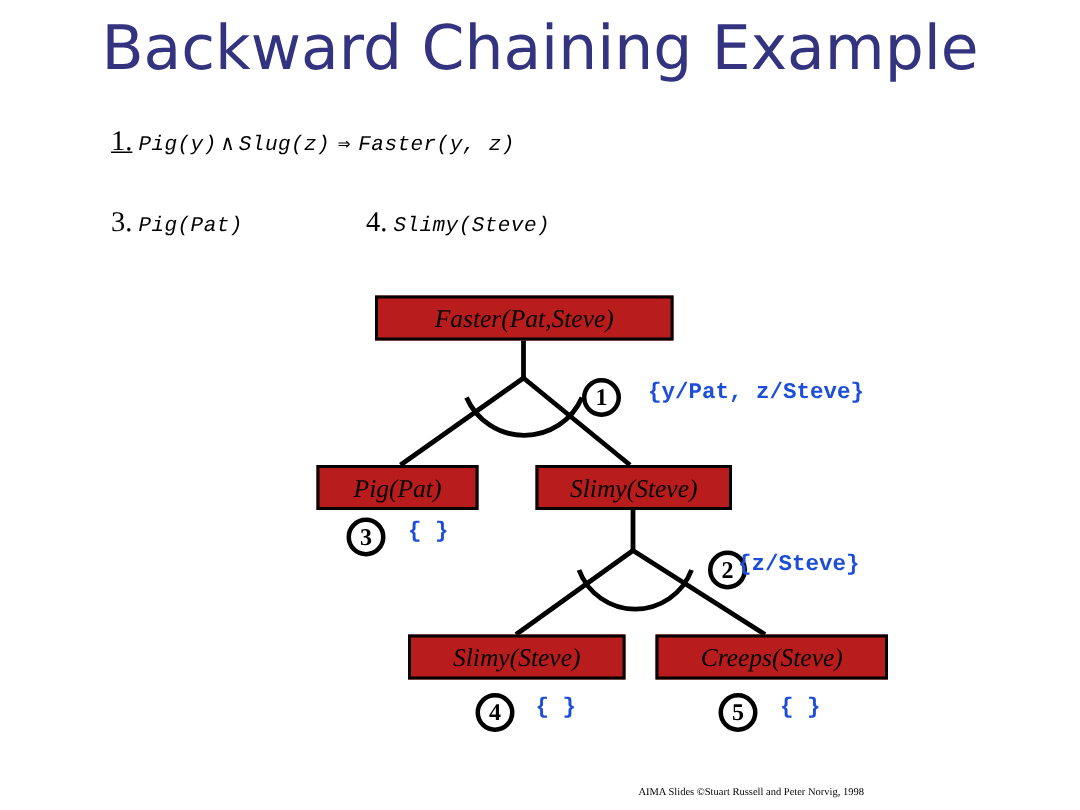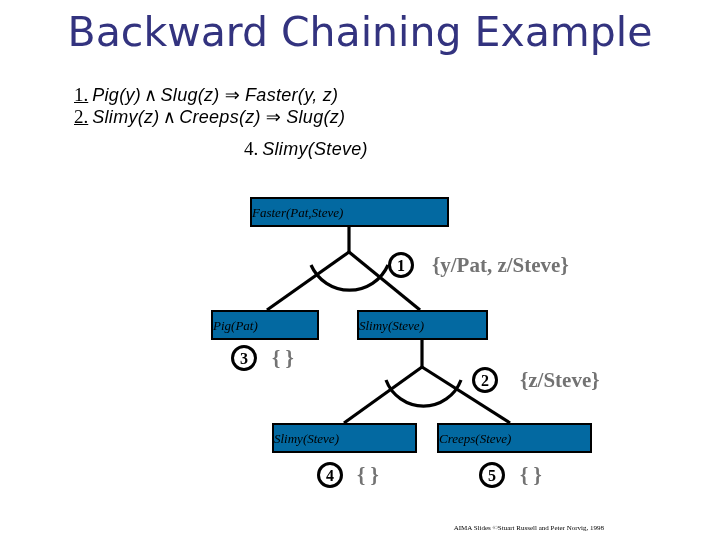--- a/index.html
+++ b/index.html
@@ -35,23 +35,23 @@
     white-space:nowrap;
     color:#000;
   }
   .kb-num{
     font-family:"Liberation Serif",serif;
     font-size:19px;
     font-weight:400;
   }
   .kb-num.ul{ text-decoration:underline; }
   .kb-formula{
-    font-family:Liberation Sans, sans-serif;
+    font-family:Liberation Mono, monospace;
     font-style:italic;
-    font-size:18px;
+    font-size:14px;
     letter-spacing:.3px;
   }
   .kb-op{ font-style:normal; padding:0 3px; }
   .kb-imp{ font-style:normal; padding:0 5px; }
   #kb-line3{
     position:absolute;
     left:74px;top:138px;
     width:620px;
     height:24px;
     white-space:nowrap;
@@ -63,25 +63,26 @@
 
   
   #tree{
     position:absolute;
     left:0;top:0;width:720px;height:540px;
     pointer-events:none;
   }
   .node{
     position:absolute;
     border:2px solid #000;
-    background:#0369a1;
+    background:#b91c1c;
     box-sizing:border-box;
+    text-align:center;
     font-family:"Liberation Serif",serif;
     font-style:italic;
-    font-size:13px;
+    font-size:17px;
     color:#000;
     line-height:28px;
     height:30px;
     white-space:nowrap;
   }
   #node-root { left:250px; top:197px; width:199px; }
   #node-pig  { left:211px; top:310px; width:108px; }
   #node-slug { left:357px; top:310px; width:131px; }
   #node-slimy{ left:272px; top:423px; width:145px; }
   #node-creeps{left:437px; top:423px; width:155px; }
@@ -102,67 +103,64 @@
     color:#000;
   }
   #marker-1{ left:388px; top:252px; }
   #marker-2{ left:472px; top:367px; }
   #marker-3{ left:231px; top:345px; }
   #marker-4{ left:317px; top:462px; }
   #marker-5{ left:479px; top:462px; }
 
   .subst{
     position:absolute;
-    font-family:Liberation Serif, serif;
+    font-family:Liberation Mono, monospace;
     font-weight:700;
-    font-size:21px;
-    color:#737373;
+    font-size:15px;
+    color:#1d4ed8;
     white-space:nowrap;
   }
   #subst-1{ left:432px; top:253px; }
-  #subst-2{ left:520px; top:368px; }
+  #subst-2{ left:492px; top:368px; }
   #subst-3{ left:272px; top:346px; }
   #subst-4{ left:357px; top:463px; }
   #subst-5{ left:520px; top:463px; }
 
   
   #footer{
     position:absolute;
     left:0;bottom:8px;width:576px;
     text-align:right;
     font-family:"Liberation Serif",serif;
     font-size:7px;
     color:#000;
     white-space:nowrap;
-    padding-left:28px;
   }
 </style>
 </head>
 <body>
 
 <div id="slide-title">Backward Chaining Example</div>
 
 <div id="kb">
 
   <div class="kb-line">
     <span class="kb-num ul">1.</span>
     <span class="kb-formula">
       <span>Pig(y)</span><span class="kb-op">∧</span><span>Slug(z)</span><span class="kb-imp">⇒</span><span>Faster(y, z)</span>
     </span>
   </div>
 
-  <div class="kb-line">
-    <span class="kb-num ul">2.</span>
-    <span class="kb-formula">
-      <span>Slimy(z)</span><span class="kb-op">∧</span><span>Creeps(z)</span><span class="kb-imp">⇒</span><span>Slug(z)</span>
-    </span>
-  </div>
 </div>
 
 <div id="kb-line3">
+  <span class="fact" id="fact3">
+    <span class="kb-num">3.</span>
+    <span class="kb-formula">Pig(Pat)</span>
+  </span>
   <span class="fact" id="fact4">
     <span class="kb-num">4.</span>
     <span class="kb-formula">Slimy(Steve)</span>
   </span>
 </div>
 
 <svg id="tree" width="720" height="540" viewBox="0 0 720 540">
   <g stroke="#000" fill="none" stroke-width="3.2" stroke-linecap="butt">
 
     <line x1="349" y1="227" x2="349" y2="252"></line>

